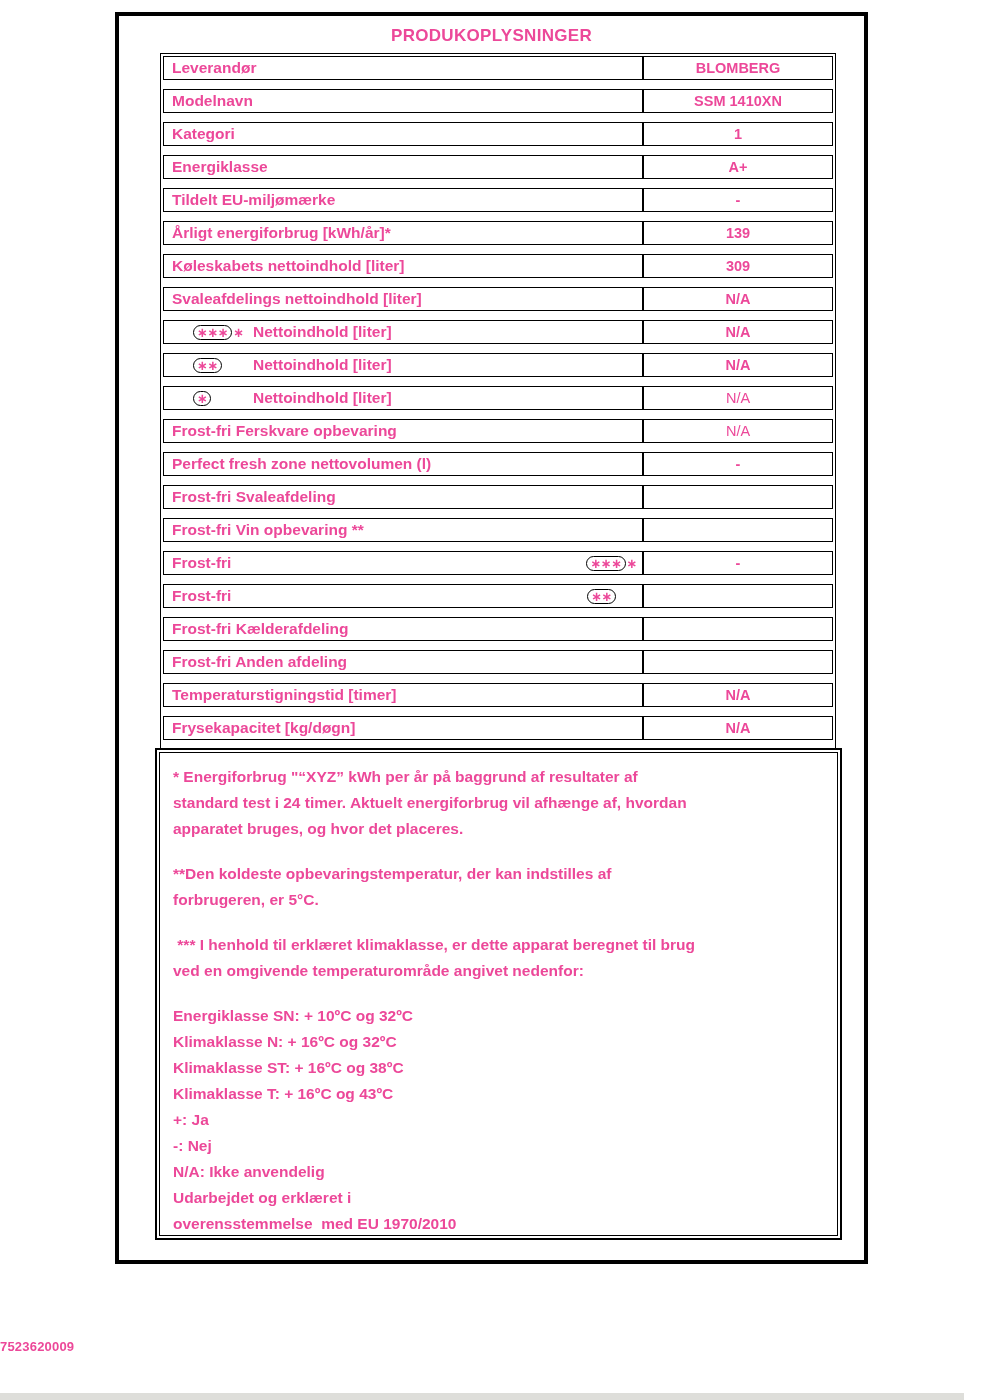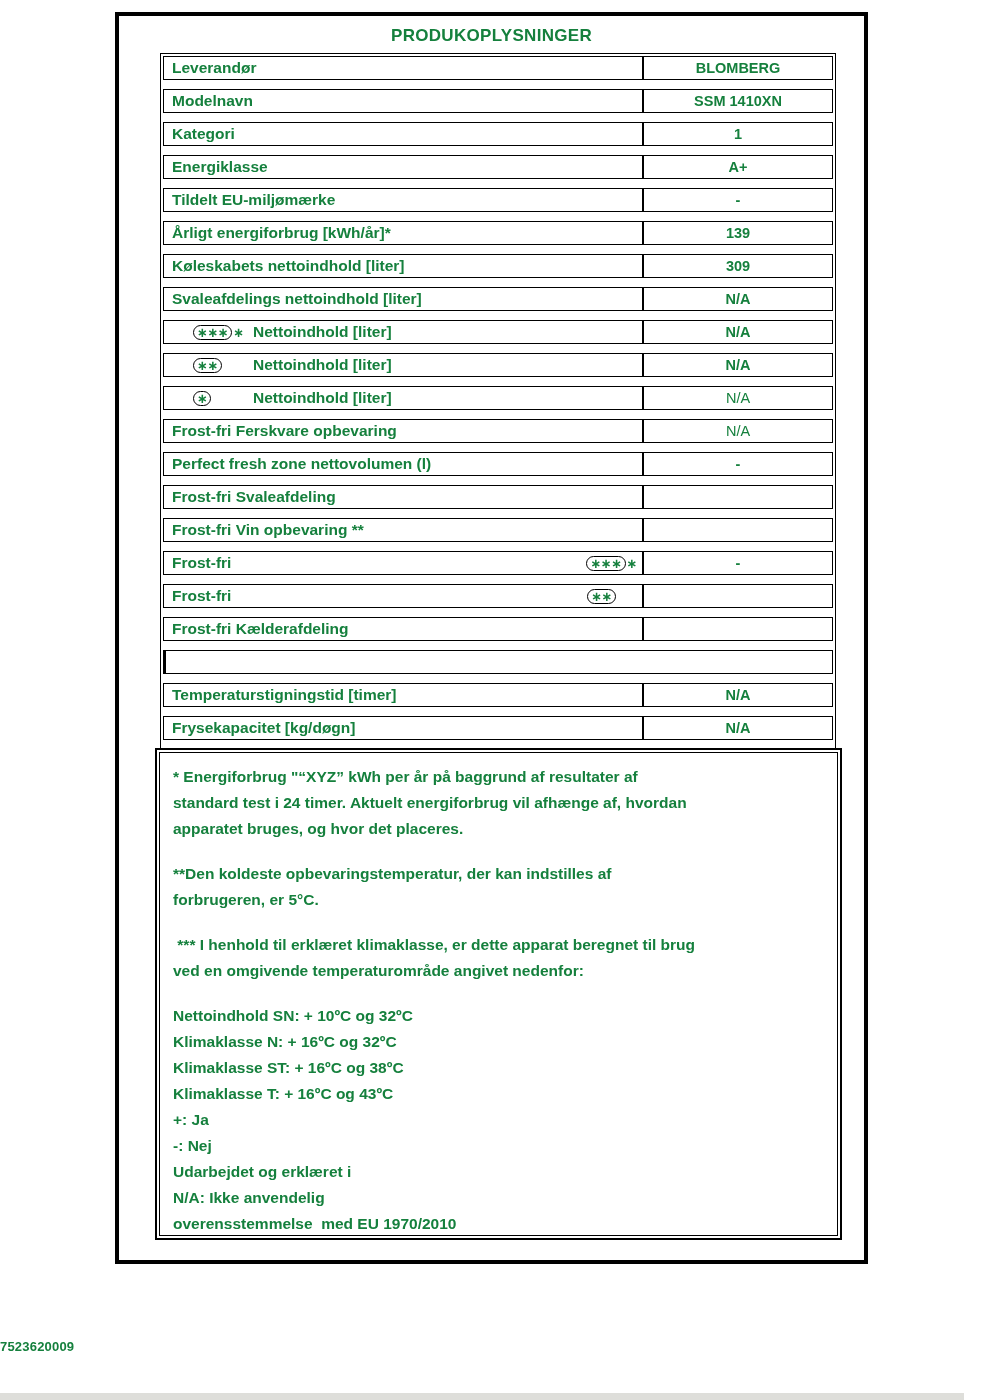--- a/index.html
+++ b/index.html
@@ -1,18 +1,18 @@
 <!DOCTYPE html>
 <html><head>
 <meta charset="utf-8">
 <style>
   html,body { margin:0; padding:0; background:#ffffff; }
   .page {
     position:relative; width:964px; height:1400px; background:#ffffff;
-    font-family:"Liberation Sans", sans-serif; color:#15803d; overflow:hidden;
+    font-family:"Liberation Sans", sans-serif; color:#ec4899; overflow:hidden;
   }
   .edge-right { position:absolute; left:992px; top:6px; width:8px; height:1394px;
     background:#eaeae2; border-top-right-radius:8px; }
   .edge-bottom { position:absolute; left:0; top:1393px; width:1000px; height:7px;
     background:#dededa; }
 
   .outer-box {
     position:absolute; left:115px; top:12px; width:753px; height:1252px;
     border:4px solid #000; box-sizing:border-box; background:#fff;
   }
@@ -237,20 +237,23 @@
           </div>
           <div class="vcell"></div>
         </div>
         <div class="t-row">
           <div class="lcell">
             <span>Frost-fri Kælderafdeling</span>
           </div>
           <div class="vcell"></div>
         </div>
         <div class="t-row">
+          <div class="lcell">
+            <span>Frost-fri Anden afdeling</span>
+          </div>
           <div class="vcell"></div>
         </div>
         <div class="t-row">
           <div class="lcell">
             <span>Temperaturstigningstid [timer]</span>
           </div>
           <div class="vcell">N/A</div>
         </div>
         <div class="t-row">
           <div class="lcell">
@@ -283,27 +286,27 @@
           <div class="note-line">* Energiforbrug "“XYZ” kWh per år på baggrund af resultater af</div>
           <div class="note-line">standard test i 24 timer. Aktuelt energiforbrug vil afhænge af, hvordan</div>
           <div class="note-line">apparatet bruges, og hvor det placeres.</div>
           <div class="note-line blank"></div>
           <div class="note-line">**Den koldeste opbevaringstemperatur, der kan indstilles af</div>
           <div class="note-line">forbrugeren, er 5°C.</div>
           <div class="note-line blank"></div>
           <div class="note-line"> *** I henhold til erklæret klimaklasse, er dette apparat beregnet til brug</div>
           <div class="note-line">ved en omgivende temperaturområde angivet nedenfor:</div>
           <div class="note-line blank"></div>
-          <div class="note-line">Nettoindhold SN: + 10ºC og 32ºC</div>
+          <div class="note-line">Energiklasse SN: + 10ºC og 32ºC</div>
           <div class="note-line">Klimaklasse N: + 16ºC og 32ºC</div>
           <div class="note-line">Klimaklasse ST: + 16ºC og 38ºC</div>
           <div class="note-line">Klimaklasse T: + 16ºC og 43ºC</div>
           <div class="note-line">+: Ja</div>
           <div class="note-line">-: Nej</div>
+          <div class="note-line">N/A: Ikke anvendelig</div>
           <div class="note-line">Udarbejdet og erklæret i</div>
-          <div class="note-line">N/A: Ikke anvendelig</div>
           <div class="note-line">overensstemmelse  med EU 1970/2010</div>
         </div>
     </div>
   </div>
 
   <div class="doc-code">7523620009</div>
 </div>
 
 </body></html>

